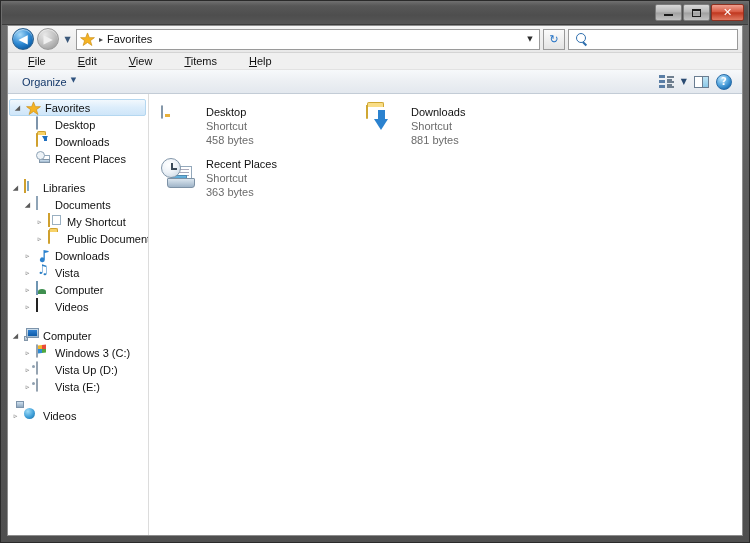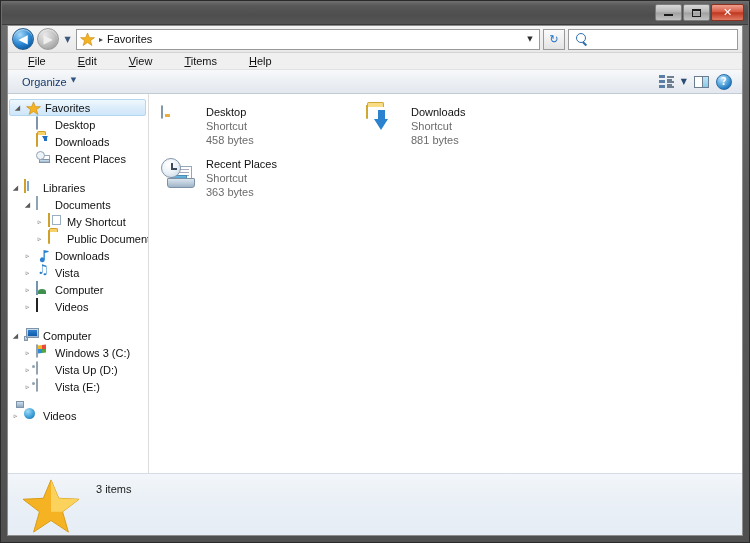--- a/index.html
+++ b/index.html
@@ -502,24 +502,15 @@
               <span class="fname">Recent Places</span>
               <span class="fmeta">Shortcut</span>
               <span class="fmeta">363 bytes</span>
             </span>
           </div>
 
         </div>
       </div>
     </div>
 
-    <div class="statusbar">
-      <span class="statusstar">
-        <svg viewBox="0 0 60 58" width="58" height="56">
-          <polygon points="30,2 38,21 59,22 42,35 48,56 30,44 12,56 18,35 1,22 22,21" fill="#f5b324" stroke="#d79a16" stroke-width="1"></polygon>
-          <polygon points="30,2 38,21 59,22 42,35 30,35" fill="#fbd866" opacity="0.85"></polygon>
-        </svg>
-      </span>
-      <span class="statustext">3 items</span>
-    </div>
 
   </div>
 </div>
 
 </body></html>

